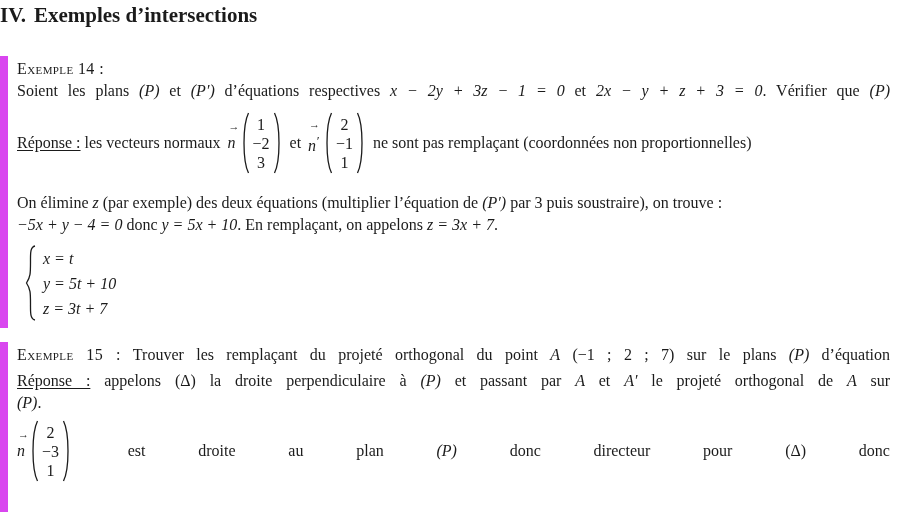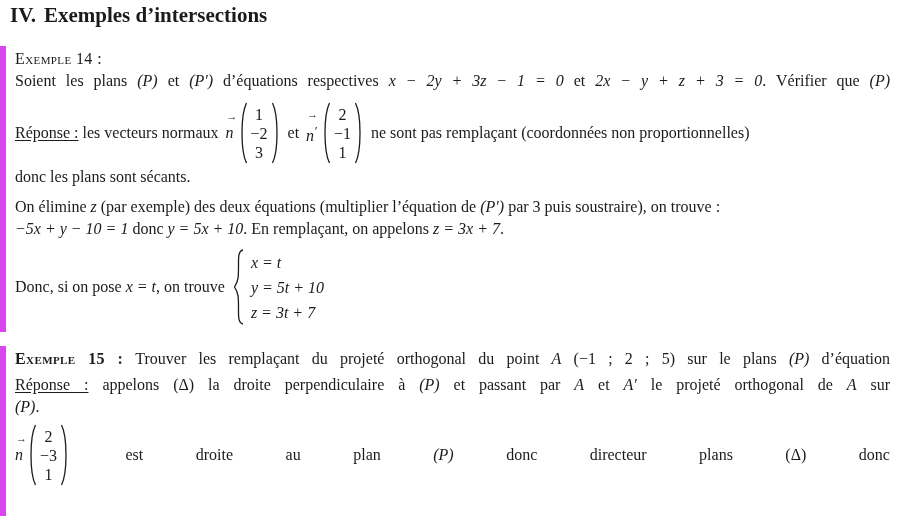--- a/index.html
+++ b/index.html
@@ -9,39 +9,39 @@
     color: #1b1b1b;
     font-size: 16px;
     line-height: 22px;
   }
   .page { width: 898px; height: 520px; padding: 2px 4px 0 0; position: relative; }
 
   .title {
     font-weight: bold;
     font-size: 21px;
     line-height: 26px;
-    margin-bottom: 18px;
-    padding-left: 10px;
+    margin-bottom: 28px;
+    padding-left: 0;
   }
   .title .num { margin-right: 8px; }
 
   .example-block {
-    border-left: 6px solid #d946ef;
+    border-left: 8px solid #d946ef;
     padding: 2px 4px 4px 9px;
     margin-bottom: 14px;
   }
 
   .line { min-height: 22px; }
   .jlast { text-align: justify; text-align-last: justify; }
   .nowrap { white-space: nowrap; }
 
   .run.r { font-style: normal; }
   .run.m { font-style: italic; }
   .run.u { font-style: normal; text-decoration: underline; text-underline-offset: 2px; }
-  .run.sc { font-variant: small-caps; letter-spacing: 0.4px; font-weight: bold; }
+  .run.sc { font-variant: small-caps; letter-spacing: 0.4px; }
 
   .label-sc { font-variant: small-caps; letter-spacing: 0.4px; }
 
   
   .tall-line {
     display: flex;
     align-items: center;
     margin-top: 6px;
     margin-bottom: 2px;
   }
@@ -158,45 +158,43 @@
         <span class="paren">
             <svg width="10" height="62" viewBox="0 0 10 62">
               <path d="M1.5 1 C 7.5 13, 7.5 49, 1.5 61" fill="none" stroke="currentColor" stroke-width="1.3"></path>
             </svg>
           </span>
       </span>
 
       <span class="seg"><span class="run r"> ne sont pas remplaçant (coordonnées non proportionnelles)</span></span>
     </div>
 
-    <div class="line"><span class="run r">donc les plans sont sécants.</span></div>
-
-    <div class="line nowrap" style="margin-top:8px;"><span class="run r">On élimine </span><span class="run m">z</span><span class="run r"> (par exemple) des deux équations (multiplier l’équation de </span><span class="run m">(P′)</span><span class="run r"> par 3 puis soustraire), on trouve :</span></div>
-    <div class="line nowrap"><span class="run m">−5x + y − 10 = 1</span><span class="run r"> donc </span><span class="run m">y = 5x + 10</span><span class="run r">. En remplaçant, on appelons </span><span class="run m">z = 3x + 7</span><span class="run r">.</span></div>
+
+    <div class="line nowrap" style="margin-top:18px;"><span class="run r">On élimine </span><span class="run m">z</span><span class="run r"> (par exemple) des deux équations (multiplier l’équation de </span><span class="run m">(P′)</span><span class="run r"> par 3 puis soustraire), on trouve :</span></div>
+    <div class="line nowrap"><span class="run m">−5x + y − 4 = 0</span><span class="run r"> donc </span><span class="run m">y = 5x + 10</span><span class="run r">. En remplaçant, on appelons </span><span class="run m">z = 3x + 7</span><span class="run r">.</span></div>
 
     <div class="tall-line nowrap" style="margin-top:8px;">
-      <span class="seg"><span class="run r">Donc, si on pose </span><span class="run m">x = t</span><span class="run r">, on trouve</span></span>
       <span class="system">
         <span class="paren">
             <svg width="14" height="78" viewBox="0 0 14 78">
               <path d="M12 2 C 7 3, 7.5 10, 7.5 18 C 7.5 29, 7.5 33, 3.5 39 C 7.5 45, 7.5 49, 7.5 60 C 7.5 68, 7 75, 12 76" fill="none" stroke="currentColor" stroke-width="1.3"></path>
             </svg>
           </span>
         <span class="sys-rows">
           <span>x = t</span>
           <span>y = 5t + 10</span>
           <span>z = 3t + 7</span>
         </span>
       </span>
     </div>
   </div>
 
   <div class="example-block" style="margin-bottom:0; min-height:170px;">
 
-    <div class="line jlast nowrap"><span class="run sc">Exemple 15 :</span><span class="run r"> Trouver les remplaçant du projeté orthogonal du point </span><span class="run m">A</span><span class="run r"> (−1 ; 2 ; 5)</span><span class="run r"> sur le plans </span><span class="run m">(P)</span><span class="run r"> d’équation</span></div>
+    <div class="line jlast nowrap"><span class="run sc">Exemple 15 :</span><span class="run r"> Trouver les remplaçant du projeté orthogonal du point </span><span class="run m">A</span><span class="run r"> (−1 ; 2 ; 7)</span><span class="run r"> sur le plans </span><span class="run m">(P)</span><span class="run r"> d’équation</span></div>
     <div class="line jlast nowrap" style="margin-top:4px;"><span class="run u">Réponse :</span><span class="run r"> appelons (Δ) la droite perpendiculaire à </span><span class="run m">(P)</span><span class="run r"> et passant par </span><span class="run m">A</span><span class="run r"> et </span><span class="run m">A′</span><span class="run r"> le projeté orthogonal de </span><span class="run m">A</span><span class="run r"> sur</span></div>
     <div class="line nowrap"><span class="run m">(P)</span><span class="run r">.</span></div>
 
     <div class="spread-line">
       <span class="vector" style="margin-left:0;">
         <span class="vecsym">
           <span class="arrow">→</span>
           <span class="sym">n</span>
         </span>
         <span class="paren">
@@ -215,19 +213,19 @@
             </svg>
           </span>
       </span>
     <span class="run r">est</span>
         <span class="run r">droite</span>
         <span class="run r">au</span>
         <span class="run r">plan</span>
         <span class="run m">(P)</span>
         <span class="run r">donc</span>
         <span class="run r">directeur</span>
-        <span class="run r">plans</span>
+        <span class="run r">pour</span>
         <span class="run r">(Δ)</span>
         <span class="run r">donc</span>
       </div>
   </div>
 
 </div>
 
 </body></html>

